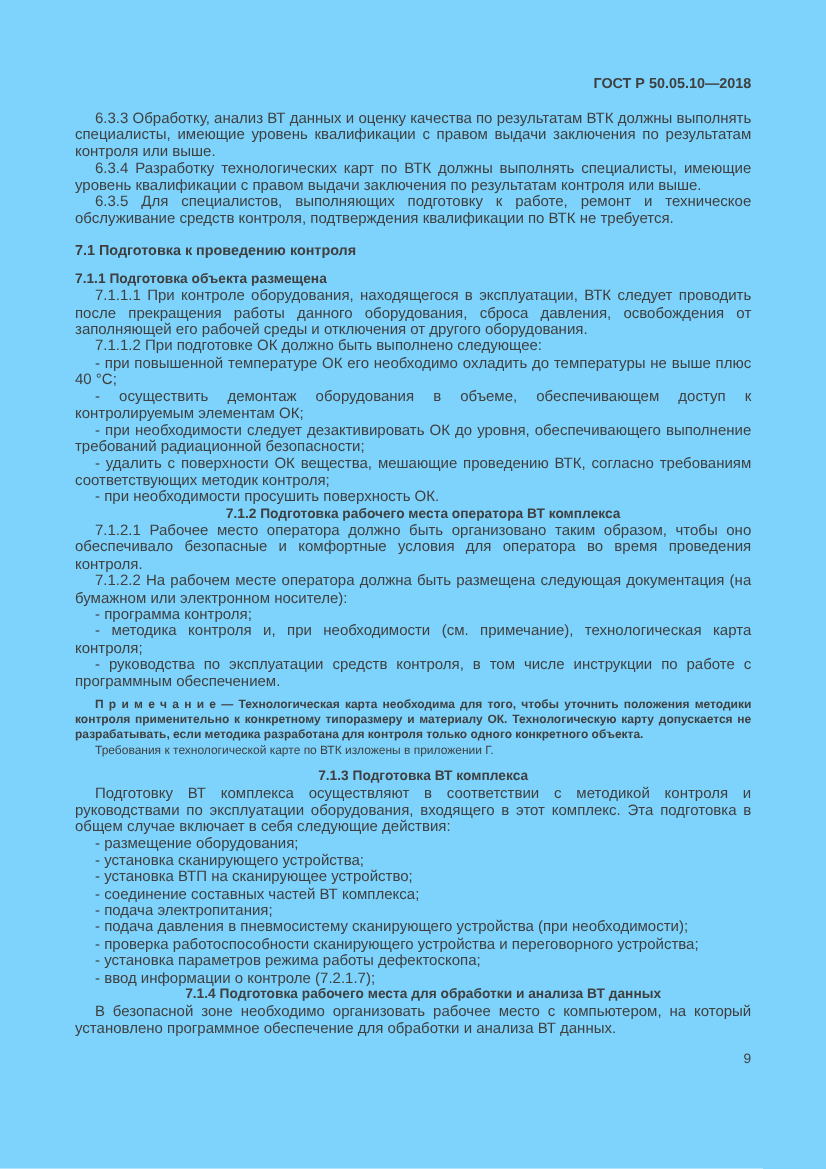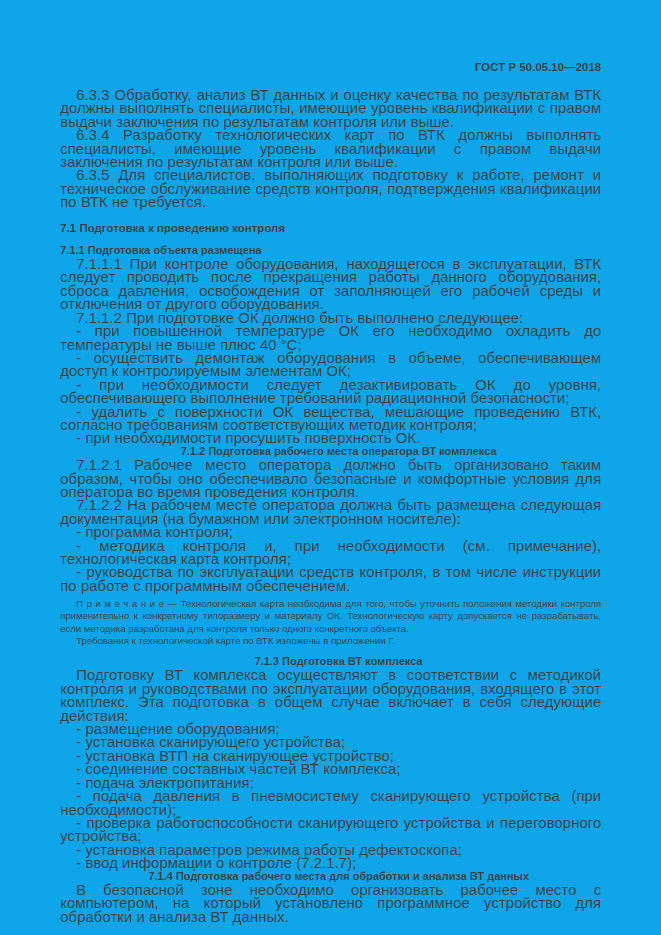--- a/index.html
+++ b/index.html
@@ -13,32 +13,32 @@
     overflow: hidden;
     font-family: "Liberation Sans", "DejaVu Sans", sans-serif;
     color: #3f3f3f;
   }
   .page {
     box-sizing: border-box;
     width: 661px;
     height: 935px;
     padding: 60px 60px 0 60px;
     position: relative;
-    background: #0ea5e9;
+    background: #7dd3fc;
   }
   .doc-header {
     text-align: right;
     font-weight: bold;
     font-size: 11.5px;
     line-height: 14px;
     margin: 0 0 14px 0;
   }
   p.body {
     margin: 0;
-    font-size: 15px;
+    font-size: 12px;
     line-height: 13.4px;
     text-align: justify;
     text-indent: 16px;
   }
   h1.h1 {
     margin: 15px 0 10px 0;
     font-size: 15px;
     line-height: 18px;
     font-weight: bold;
   }
@@ -62,21 +62,21 @@
     text-indent: 16px;
     text-align: center;
   }
   p.note {
     margin: 0;
     font-size: 9.6px;
     line-height: 12.2px;
     text-align: justify;
     text-indent: 16px;
   }
-  p.note-first { margin-top: 6px; }
+  p.note-first { margin-top: 6px; font-weight: bold; }
   p.h4-gap { margin-top: 8px; }
   .page-number {
     text-align: right;
     font-size: 11px;
     line-height: 13px;
     margin-top: 12px;
   }
 </style>
 </head>
 <body>
@@ -116,17 +116,17 @@
   <p class="body">- установка сканирующего устройства;</p>
   <p class="body">- установка ВТП на сканирующее устройство;</p>
   <p class="body">- соединение составных частей ВТ комплекса;</p>
   <p class="body">- подача электропитания;</p>
   <p class="body">- подача давления в пневмосистему сканирующего устройства (при необходимости);</p>
   <p class="body">- проверка работоспособности сканирующего устройства и переговорного устройства;</p>
   <p class="body">- установка параметров режима работы дефектоскопа;</p>
   <p class="body">- ввод информации о контроле (7.2.1.7);</p>
 
   <p class="h4">7.1.4 Подготовка рабочего места для обработки и анализа ВТ данных</p>
-  <p class="body">В безопасной зоне необходимо организовать рабочее место с компьютером, на который установлено программное устройство для обработки и анализа ВТ данных.</p>
+  <p class="body">В безопасной зоне необходимо организовать рабочее место с компьютером, на который установлено программное обеспечение для обработки и анализа ВТ данных.</p>
 
   <div class="page-number">9</div>
 
 </div>
 
 </body></html>

